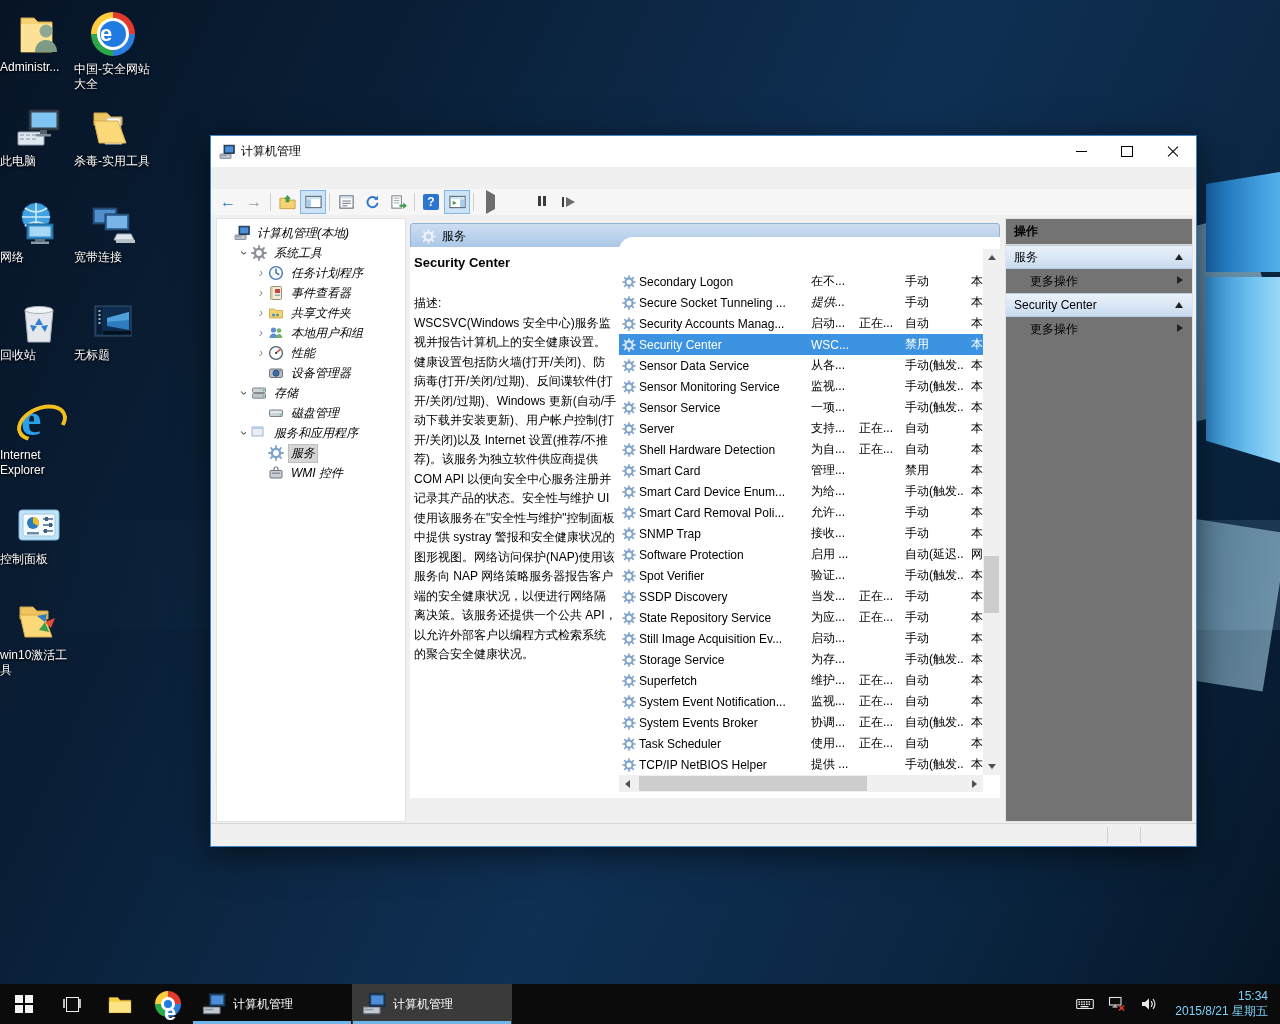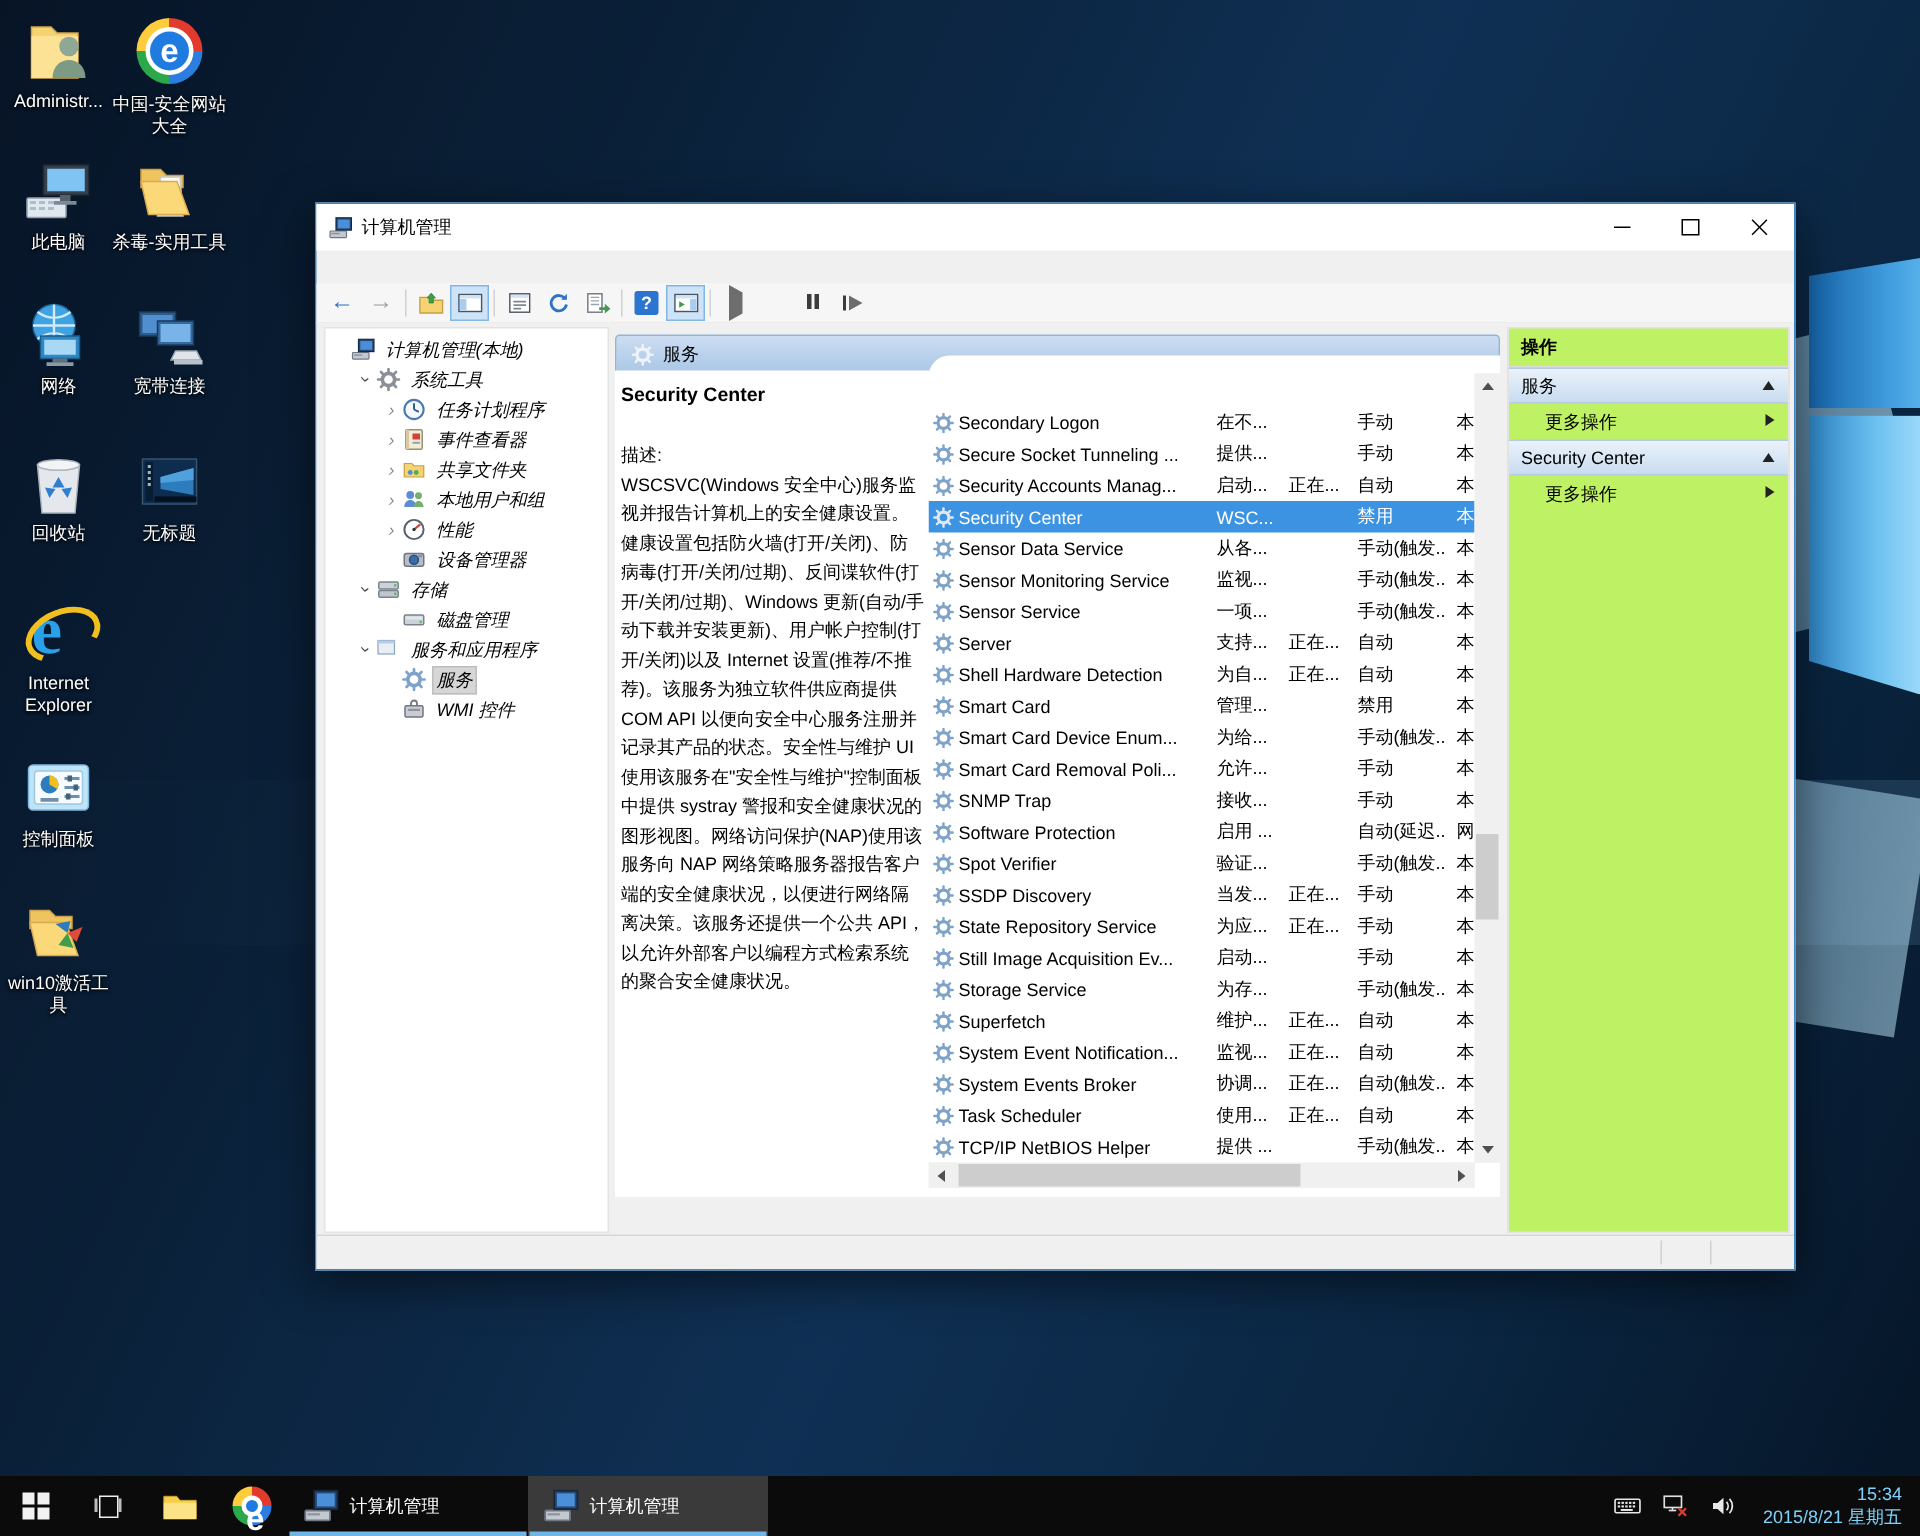--- a/index.html
+++ b/index.html
@@ -14,21 +14,21 @@
     background:linear-gradient(to right,rgba(140,205,250,0),rgba(150,215,255,.25) 70%,rgba(190,235,255,.5));}
   .beam3{left:0px;top:520px;width:1280px;height:110px;opacity:.18;
     background:linear-gradient(to right,rgba(120,190,245,0),rgba(130,200,250,.5) 85%,rgba(160,220,255,.7));}
   .logo-pane{position:absolute;left:1206px;width:74px;}
   .pane-t{top:172px;height:100px;background:linear-gradient(90deg,#1565ab,#3f9bdc 70%,#55b0ea);
     clip-path:polygon(0 12%,100% 0,100% 100%,0 100%);box-shadow:0 0 28px rgba(110,195,250,.55);}
   .pane-b{top:277px;height:186px;background:linear-gradient(90deg,#2f87c8,#6cc0f0 60%,#9bd8f8);
     clip-path:polygon(0 0,100% 0,100% 100%,0 88%);box-shadow:0 0 34px rgba(130,205,255,.6);}
   
   #desk{position:absolute;left:0;top:0;width:200px;height:980px;z-index:2;}
-  .desk-icon{position:absolute;width:78px;text-align:center;cursor:default;}
+  .desk-icon{position:absolute;width:78px;text-align:left;cursor:default;}
   .di-icon{width:48px;height:48px;margin:0 auto;position:relative;}
   .di-icon svg{width:100%;height:100%;display:block;}
   .di-label{margin-top:2px;color:#fff;text-shadow:0 1px 2px rgba(0,0,0,.95),0 0 3px rgba(0,0,0,.7);line-height:15px;}
   .ic-browser{width:44px;height:44px;margin:2px auto;border-radius:50%;
      background:conic-gradient(#e23b2e 0 25%,#2b7de0 25% 50%,#2aa84a 50% 75%,#ffcd3c 75% 100%);position:relative;}
   .ic-browser:before{content:"";position:absolute;left:6px;top:6px;right:6px;bottom:6px;border-radius:50%;background:#fff;}
   .ic-browser:after{content:"e";position:absolute;left:9px;top:9px;right:9px;bottom:9px;border-radius:50%;
      background:#1f7be0;color:#fff;font:bold 22px/26px "Liberation Sans",sans-serif;}
   .ic-ie{position:relative;width:48px;height:48px;}
   .ic-ie .e{position:absolute;left:6px;top:-2px;font:bold 46px/48px "Liberation Serif","DejaVu Serif",serif;color:#2aa0e8;}
@@ -105,21 +105,21 @@
   .arr.up{border-left:4px solid transparent;border-right:4px solid transparent;border-bottom:5px solid #505050;}
   .arr.down{border-left:4px solid transparent;border-right:4px solid transparent;border-top:5px solid #505050;}
   .arr.left{border-top:4px solid transparent;border-bottom:4px solid transparent;border-right:5px solid #505050;}
   .arr.right{border-top:4px solid transparent;border-bottom:4px solid transparent;border-left:5px solid #505050;}
   
   .tabs-strip{position:absolute;left:2px;right:2px;top:578px;height:23px;background:#f0f0f0;border-top:1px solid #9a9a9a;padding-left:4px;}
   .btab{display:inline-block;min-width:34px;text-align:center;padding:2px 8px 3px;margin-right:2px;
      border:1px solid #8c8c8c;border-top:none;border-radius:0 0 5px 5px;background:#ececec;position:relative;top:-1px;}
   .btab.active{background:#fff;}
   
-  .actions-pane{position:absolute;left:794px;width:186px;top:3px;bottom:2px;background:#bef264;border:1px solid #e3e3e3;}
+  .actions-pane{position:absolute;left:794px;width:186px;top:3px;bottom:2px;background:#737373;border:1px solid #e3e3e3;}
   .ap-title{font-weight:bold;padding:4px 8px;border-bottom:1px solid #dcdcdc;}
   .ap-sec-h{height:22px;display:flex;align-items:center;background:linear-gradient(#eaf2fa,#c9dcf0);
      border-top:1px solid #b6cbe0;border-bottom:1px solid #b6cbe0;padding:0 8px;position:relative;}
   .ap-sec-h .caret{position:absolute;right:9px;top:8px;width:0;height:0;
      border-left:4px solid transparent;border-right:4px solid transparent;border-bottom:6px solid #222;}
   .ap-item{height:24px;display:flex;align-items:center;padding:0 8px 0 24px;position:relative;}
   .ap-item .more{position:absolute;right:9px;top:7px;width:0;height:0;
      border-top:4px solid transparent;border-bottom:4px solid transparent;border-left:6px solid #222;}
   
   .statusbar{position:absolute;left:0;right:0;bottom:0;height:22px;background:#f0f0f0;border-top:1px solid #d7d7d7;}
@@ -656,21 +656,21 @@
                       <line x1="8" y1="2.8" x2="8" y2="1"></line>
                       <line x1="11.7" y1="11.7" x2="13" y2="13"></line>
                       <line x1="4.3" y1="11.7" x2="3" y2="13"></line>
                       <line x1="4.3" y1="4.3" x2="3" y2="3"></line>
                       <line x1="11.7" y1="4.3" x2="13" y2="3"></line>
                     </g>
                   </svg>
                 </span>
                 <span>Secure Socket Tunneling ...</span>
               </div>
-              <div class="lcell" style="width: 48px;">提供...</div>
+              <div class="lcell" style="width: 48px; font-style: italic;">提供...</div>
               <div class="lcell" style="width: 46px;"></div>
               <div class="lcell" style="width: 66px;">手动</div>
               <div class="lcell" style="width: 20px;">本</div>
             </div>
             <div class="lrow">
               <div class="lcell name" style="width: 184px;">
                 <span class="rg">
                   <svg viewBox="0 0 16 16">
                     <circle cx="8" cy="8" r="4.1" fill="none" stroke="#7fa3c8" stroke-width="2.4"></circle>
                     <g stroke="#7fa3c8" stroke-width="1.8" stroke-linecap="round">

